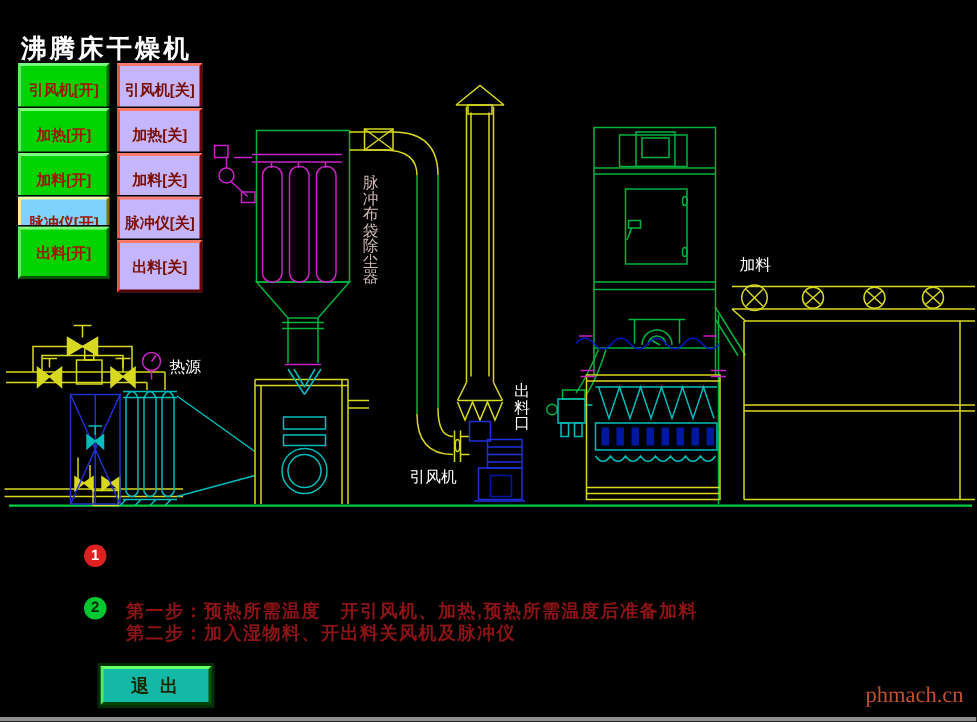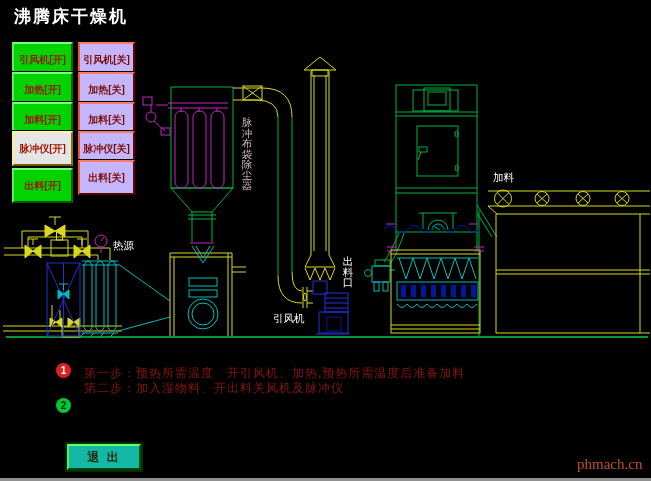--- a/index.html
+++ b/index.html
@@ -1,40 +1,40 @@
 <!DOCTYPE html>
 <html><head>
 <meta charset="utf-8">
 <style>
   html,body{margin:0;padding:0;background:#000;}
   body{position:relative;width:651px;height:481px;overflow:hidden;
        font-family:"Liberation Sans",sans-serif;}
-  .title{position:absolute;left:14px;top:5px;color:#fff;font-size:17px;
+  .title{position:absolute;left:14px;top:21px;color:#fff;font-size:17px;
          font-weight:bold;letter-spacing:2px;white-space:nowrap;}
   
   .btn{position:absolute;height:35px;box-sizing:border-box;border:2px solid;
        display:flex;align-items:center;justify-content:center;
        font-size:10px;font-weight:bold;white-space:nowrap;cursor:pointer;
        outline:1px solid #000;}
   .btn.green{background:#00d400;border-color:#7dff7d #006a00 #005400 #59f059;color:#a01400;}
   .btn.red{background:#c4b5fd;border-color:#ff7a66 #6e0000 #570000 #f05540;color:#7a0c00;}
-  .btn.yellow{background:#e5e5e5;border-color:#fff6a8 #857400 #6b5d00 #ffee8c;color:#a01400;}
+  .btn.yellow{background:#7dd3fc;border-color:#fff6a8 #857400 #6b5d00 #ffee8c;color:#a01400;}
   
   .dlabel{position:absolute;color:#fff;font-size:10.5px;line-height:11px;
           white-space:nowrap;}
   .vlabel{position:absolute;color:#fff;font-size:10.5px;line-height:10.5px;
           width:12px;white-space:normal;word-break:break-all;text-align:center;}
   .dust{color:#d4bcbc;}
   
   .step-circle{position:absolute;width:15px;height:15px;border-radius:50%;
                text-align:center;line-height:15px;font-size:10px;font-weight:bold;}
   .c1{background:#e02020;color:#fff;}
   .c2{background:#00c832;color:#012801;}
-  .step-text{position:absolute;color:#8c1414;font-size:12px;font-weight:normal;
-             letter-spacing:1px;white-space:nowrap;}
+  .step-text{position:absolute;color:#8c1414;font-size:12px;font-weight:bold;
+             letter-spacing:1px;white-space:nowrap;margin-top:34px;}
   
   .exit-btn{position:absolute;left:67px;top:444px;width:74px;height:26px;
             box-sizing:border-box;background:#14b8a6;border:2px solid;
             border-color:#66ff66 #005500 #004400 #55ee55;outline:2px solid #042d04;
             color:#1c2600;font-size:12px;font-weight:bold;letter-spacing:2px;
             display:flex;align-items:center;justify-content:center;cursor:pointer;}
   .watermark{position:absolute;left:577px;top:456px;color:#c05030;
              font-family:"Liberation Serif",serif;font-size:15px;white-space:nowrap;}
   .bottom-edge{position:absolute;left:0;top:478px;width:651px;height:3px;background:#8f8f8f;}
   svg{position:absolute;left:0;top:0;}
@@ -45,21 +45,21 @@
 <div class="title">沸腾床干燥机</div>
 
 <div class="btn green" style="left:12px;top:42px;width:61px;">引风机[开]</div>
 <div class="btn red" style="left:78px;top:42px;width:57px;">引风机[关]</div>
 <div class="btn green" style="left:12px;top:72px;width:61px;">加热[开]</div>
 <div class="btn red" style="left:78px;top:72px;width:57px;">加热[关]</div>
 <div class="btn green" style="left:12px;top:102px;width:61px;">加料[开]</div>
 <div class="btn red" style="left:78px;top:102px;width:57px;">加料[关]</div>
 <div class="btn yellow" style="left:12px;top:131px;width:61px;">脉冲仪[开]</div>
 <div class="btn red" style="left:78px;top:131px;width:57px;text-align:right;">脉冲仪[关]</div>
-<div class="btn green" style="left:12px;top:168px;width:61px;">出料[开]</div>
+<div class="btn green" style="left:12px;top:151px;width:61px;">出料[开]</div>
 <div class="btn red" style="left:78px;top:160px;width:57px;">出料[关]</div>
 
 <svg width="651" height="481" viewBox="0 0 651 481">
 
   <path d="M6 337 H648" stroke="#00cc44" stroke-width="1.5"></path>
 
   <g stroke="#d8d820" fill="none" stroke-width="1">
     <path d="M4 248 H110 M4 255 H98 M98 255 V260 M110 248 V260"></path>
     <path d="M22 248 V231 H88 V248 M28 248 V237 H82 V248"></path>
     <path d="M55 225 V217 M49 217 H61"></path>

